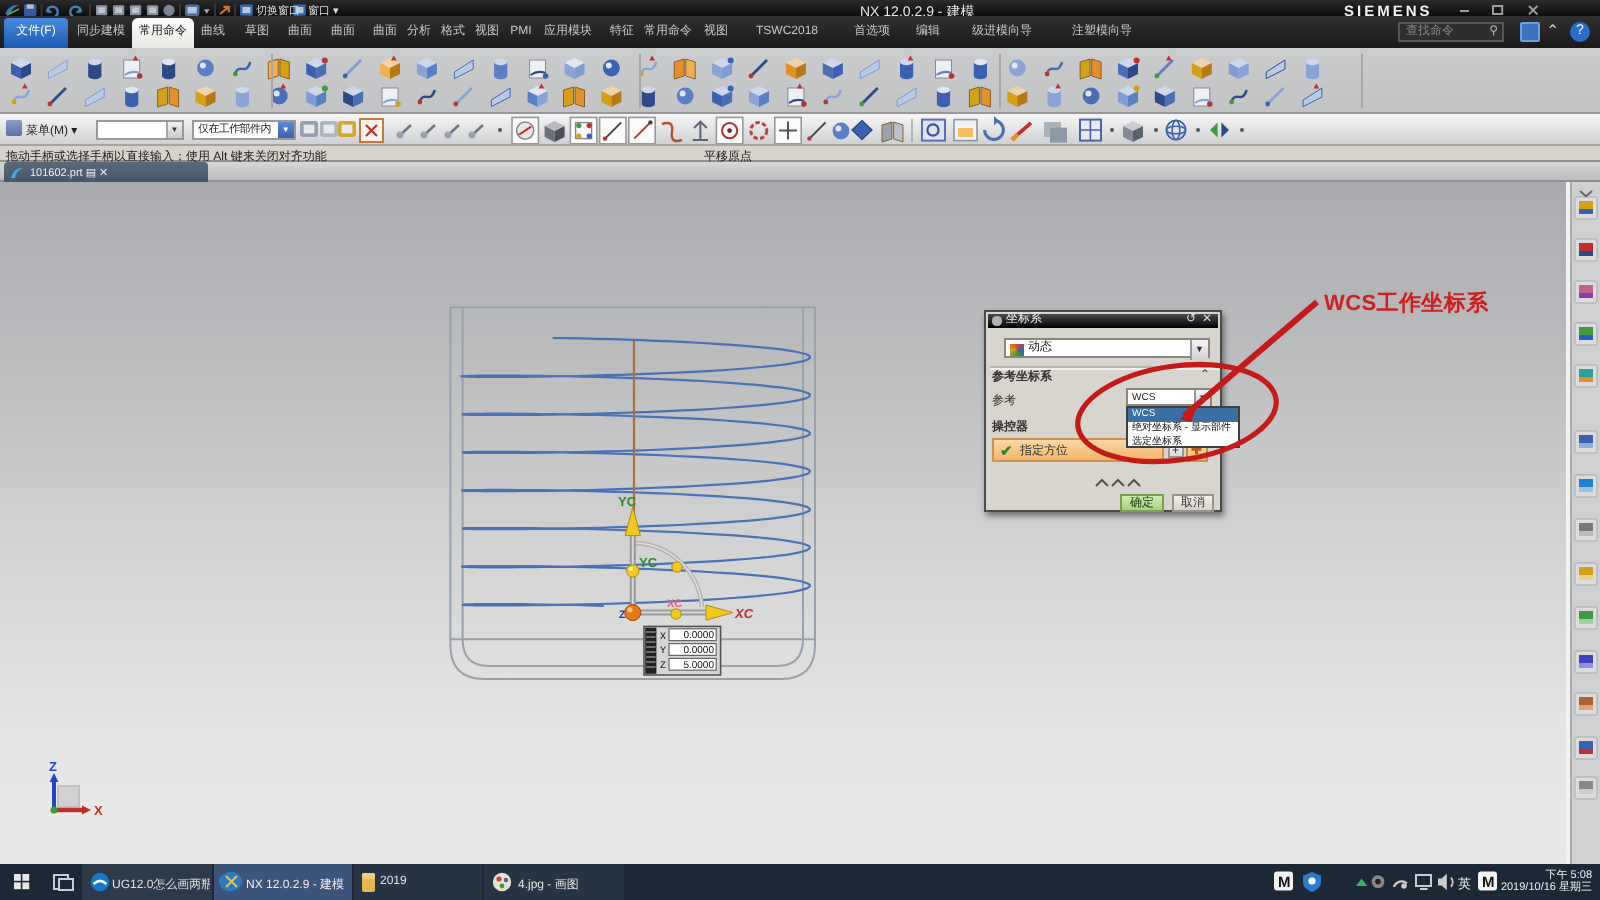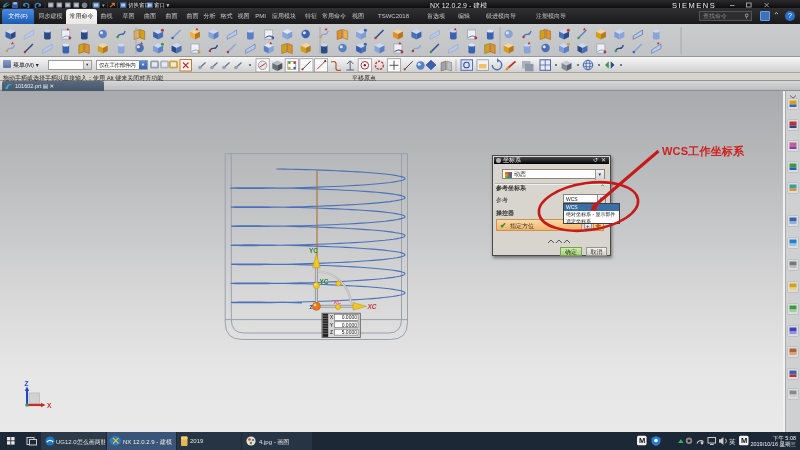--- a/index.html
+++ b/index.html
@@ -38,21 +38,21 @@
       <rect x="121.2" y="3.5" width="4" height="3.1" fill="#d0e0f4"></rect>
       <rect x="146.5" y="2.3" width="6.4" height="5.6" rx="0.5" fill="#3a72c0"></rect>
       <rect x="147.7" y="3.5" width="4" height="3.1" fill="#d0e0f4"></rect>
       <path d="M730,5.5 h4.5" stroke="#b0b0b0" stroke-width="1"></path>
       <rect x="746.5" y="3" width="4.6" height="4" fill="none" stroke="#b0b0b0" stroke-width="1"></rect>
       <path d="M764.5,3 l4.2,4.2 m0,-4.2 l-4.2,4.2" stroke="#b0b0b0" stroke-width="1"></path>
     </svg>
  <div style="position:absolute;left:128px;top:1.5px;font-size:5.5px;color:#ddd">切换窗口</div>
  <div style="position:absolute;left:154px;top:1.5px;font-size:5.5px;color:#ddd">窗口 ▾</div>
  <div style="position:absolute;left:430px;top:1px;font-size:7px;color:#e8e8e8">NX 12.0.2.9 - 建模</div>
- <div style="position:absolute;left:672px;top:1px;font-size:7.5px;color:#f2f2f2;font-weight:normal;letter-spacing:1.5px">SIEMENS</div>
+ <div style="position:absolute;left:672px;top:1px;font-size:7.5px;color:#f2f2f2;font-weight:bold;letter-spacing:1.5px">SIEMENS</div>
 </div>
 <div style="position:absolute;left:0;top:8px;width:800px;height:16px;background:linear-gradient(#303032,#1a1a1c)">
     <div style="position:absolute;left:2px;top:1px;width:32px;height:15px;background:linear-gradient(#4a8ae0,#1a5ab0);color:#fff;font-size:6px;text-align:center;line-height:15px;border-radius:2px 2px 0 0">文件(F)</div>
     <div style="position:absolute;left:66px;top:1px;width:31px;height:15px;background:linear-gradient(#fdfdfd,#e9e8e5);color:#222;font-size:6px;text-align:center;line-height:15px;border-radius:3px 3px 0 0">常用命令</div>
     <div style="position:absolute;left:37px;top:2px;width:27px;color:#c8c8c8;font-size:6px;text-align:center;line-height:13px;white-space:nowrap;overflow:hidden">同步建模</div>
     <div style="position:absolute;left:100px;top:2px;width:13px;color:#c8c8c8;font-size:6px;text-align:center;line-height:13px;white-space:nowrap;overflow:hidden">曲线</div>
     <div style="position:absolute;left:122px;top:2px;width:13px;color:#c8c8c8;font-size:6px;text-align:center;line-height:13px;white-space:nowrap;overflow:hidden">草图</div>
     <div style="position:absolute;left:143px;top:2px;width:14px;color:#c8c8c8;font-size:6px;text-align:center;line-height:13px;white-space:nowrap;overflow:hidden">曲面</div>
     <div style="position:absolute;left:165px;top:2px;width:13px;color:#c8c8c8;font-size:6px;text-align:center;line-height:13px;white-space:nowrap;overflow:hidden">曲面</div>
     <div style="position:absolute;left:186px;top:2px;width:13px;color:#c8c8c8;font-size:6px;text-align:center;line-height:13px;white-space:nowrap;overflow:hidden">曲面</div>

